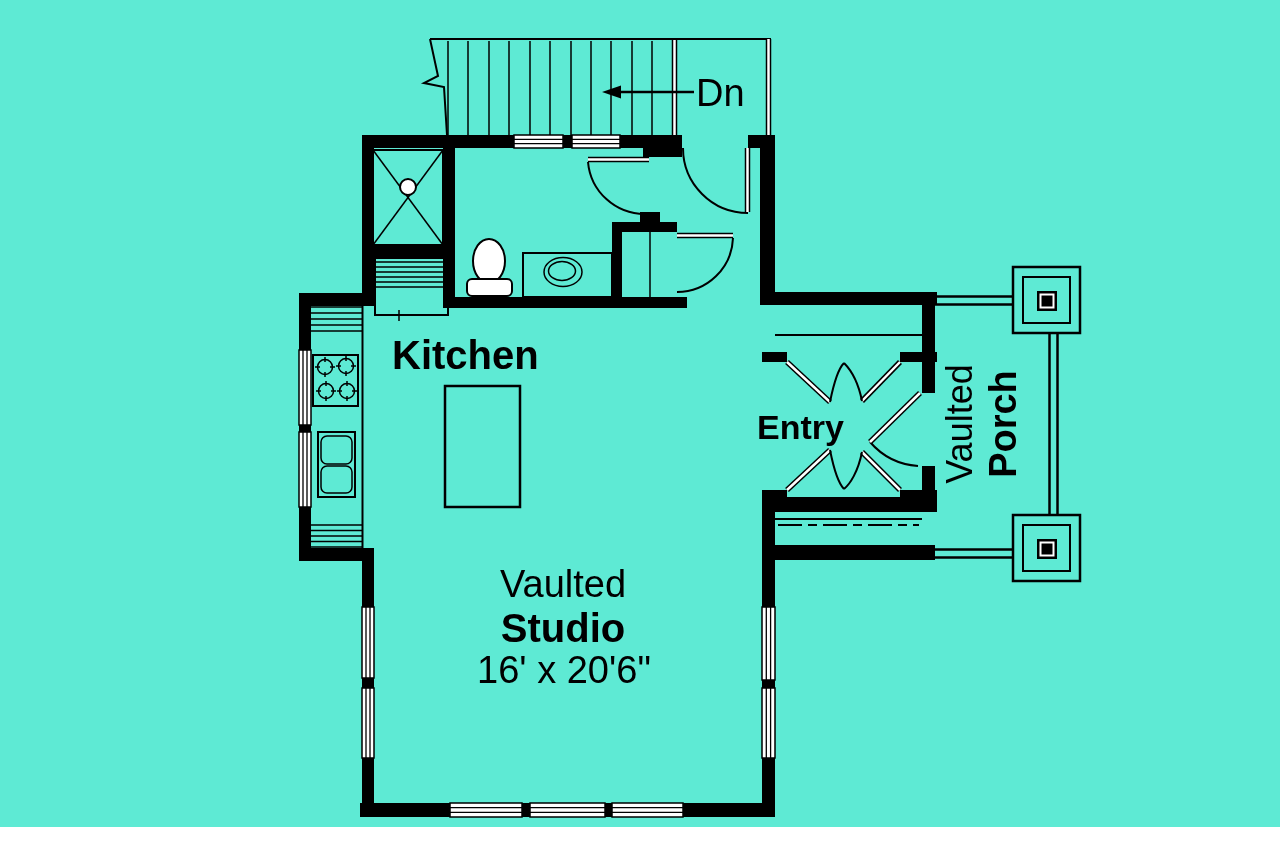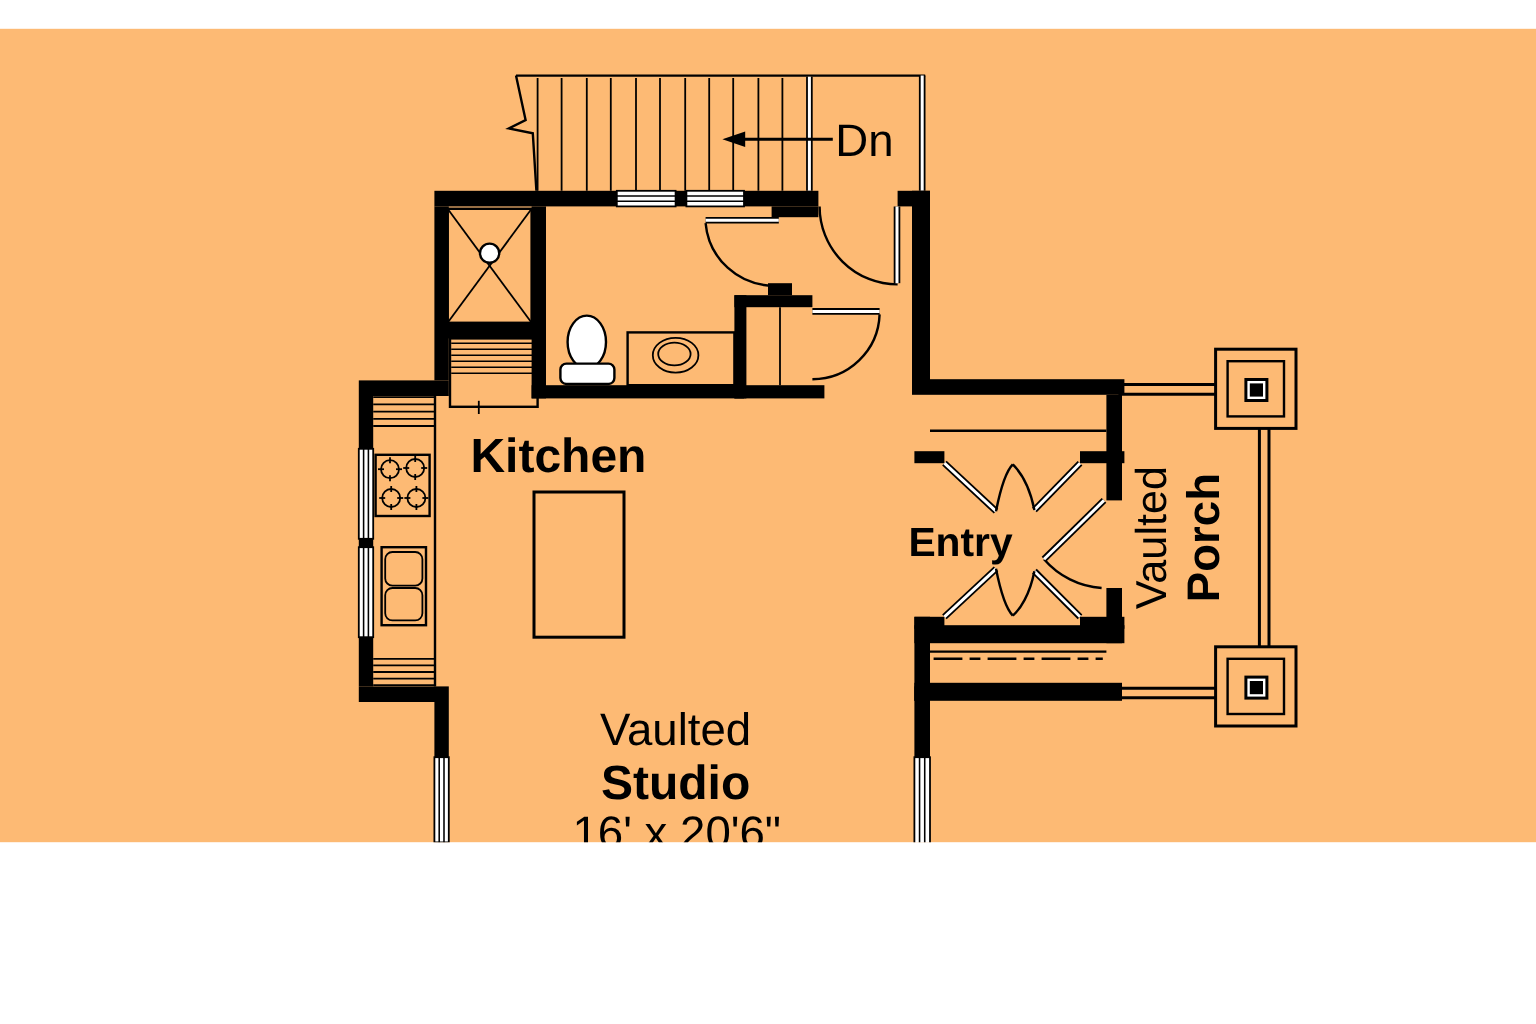--- a/index.html
+++ b/index.html
@@ -1,16 +1,16 @@
 <!DOCTYPE html>
 <html><head>
 <meta charset="utf-8">
 <style>
   html,body{margin:0;padding:0;background:#ffffff;}
-  .page{width:1280px;height:678px;background:#fdba74;position:relative;overflow:hidden;margin-top:24px;}
+  .page{width:1280px;height:827px;background:#5eead4;position:relative;overflow:hidden;}
   svg{display:block;}
   .wall{fill:#000;stroke:none;}
   .ln{stroke:#000;stroke-width:2;fill:none;}
   .ln15{stroke:#000;stroke-width:1.5;fill:none;}
   .ln13{stroke:#000;stroke-width:1.3;fill:none;}
   .ln25{stroke:#000;stroke-width:2.5;fill:none;}
   .fix{fill:#fff;stroke:#000;stroke-width:2;}
   .winr{fill:#fff;stroke:#000;stroke-width:1.5;}
   .dblb{stroke:#000;stroke-width:5.5;fill:none;}
   .dblw{stroke:#fff;stroke-width:2.5;fill:none;}

